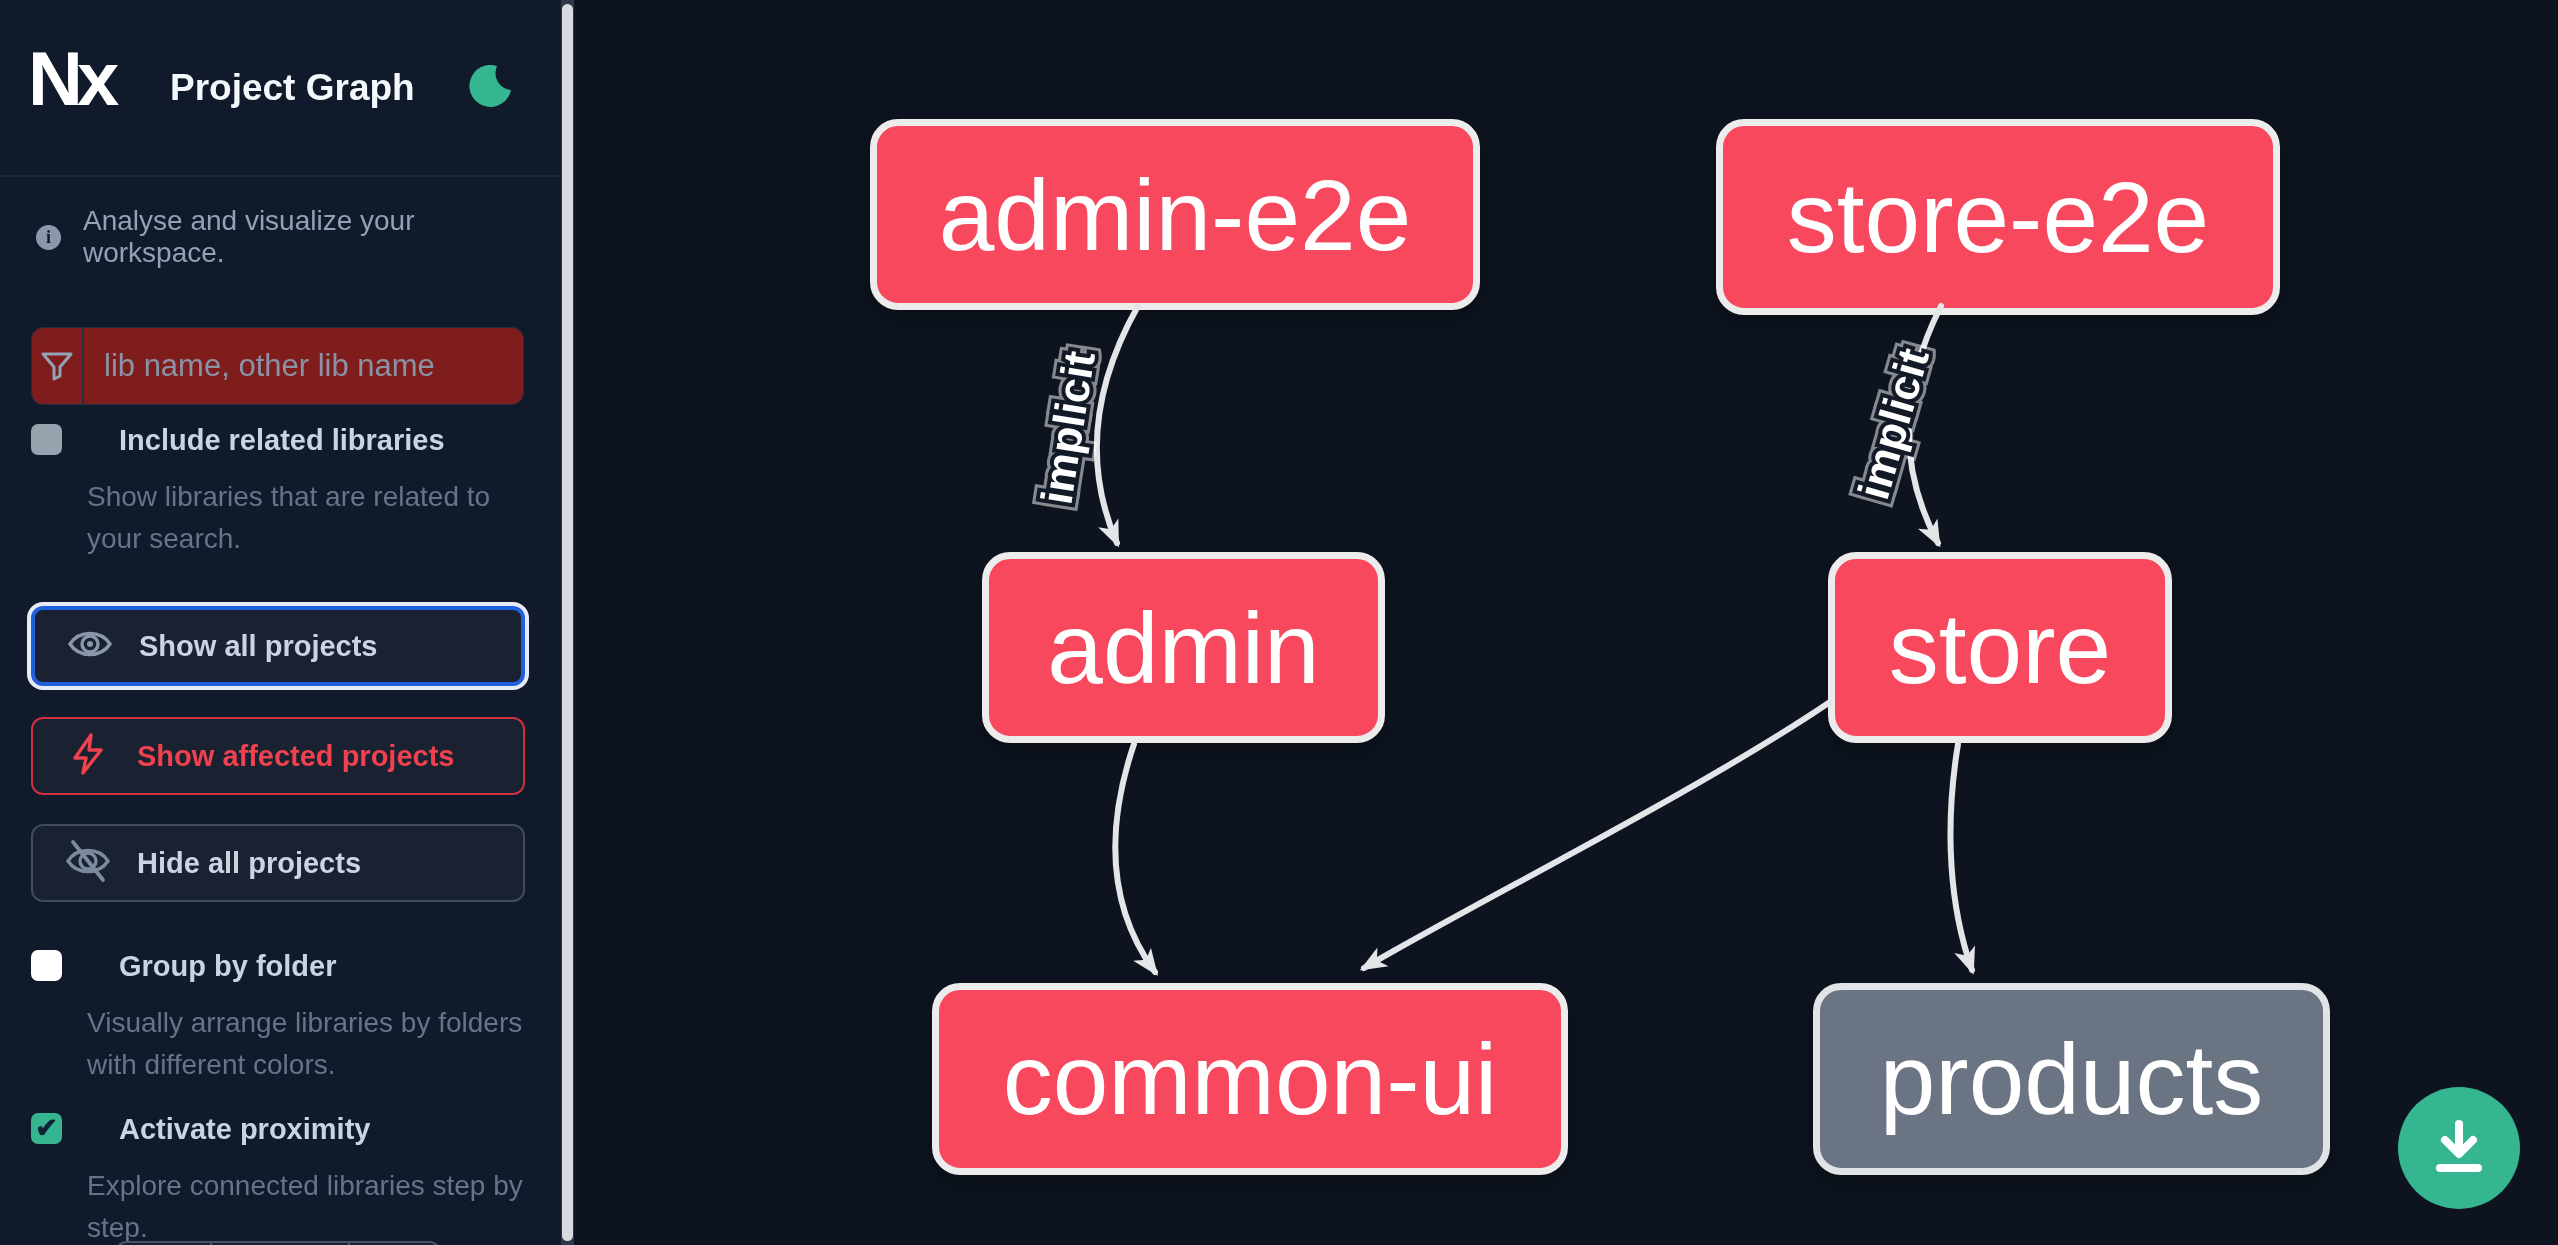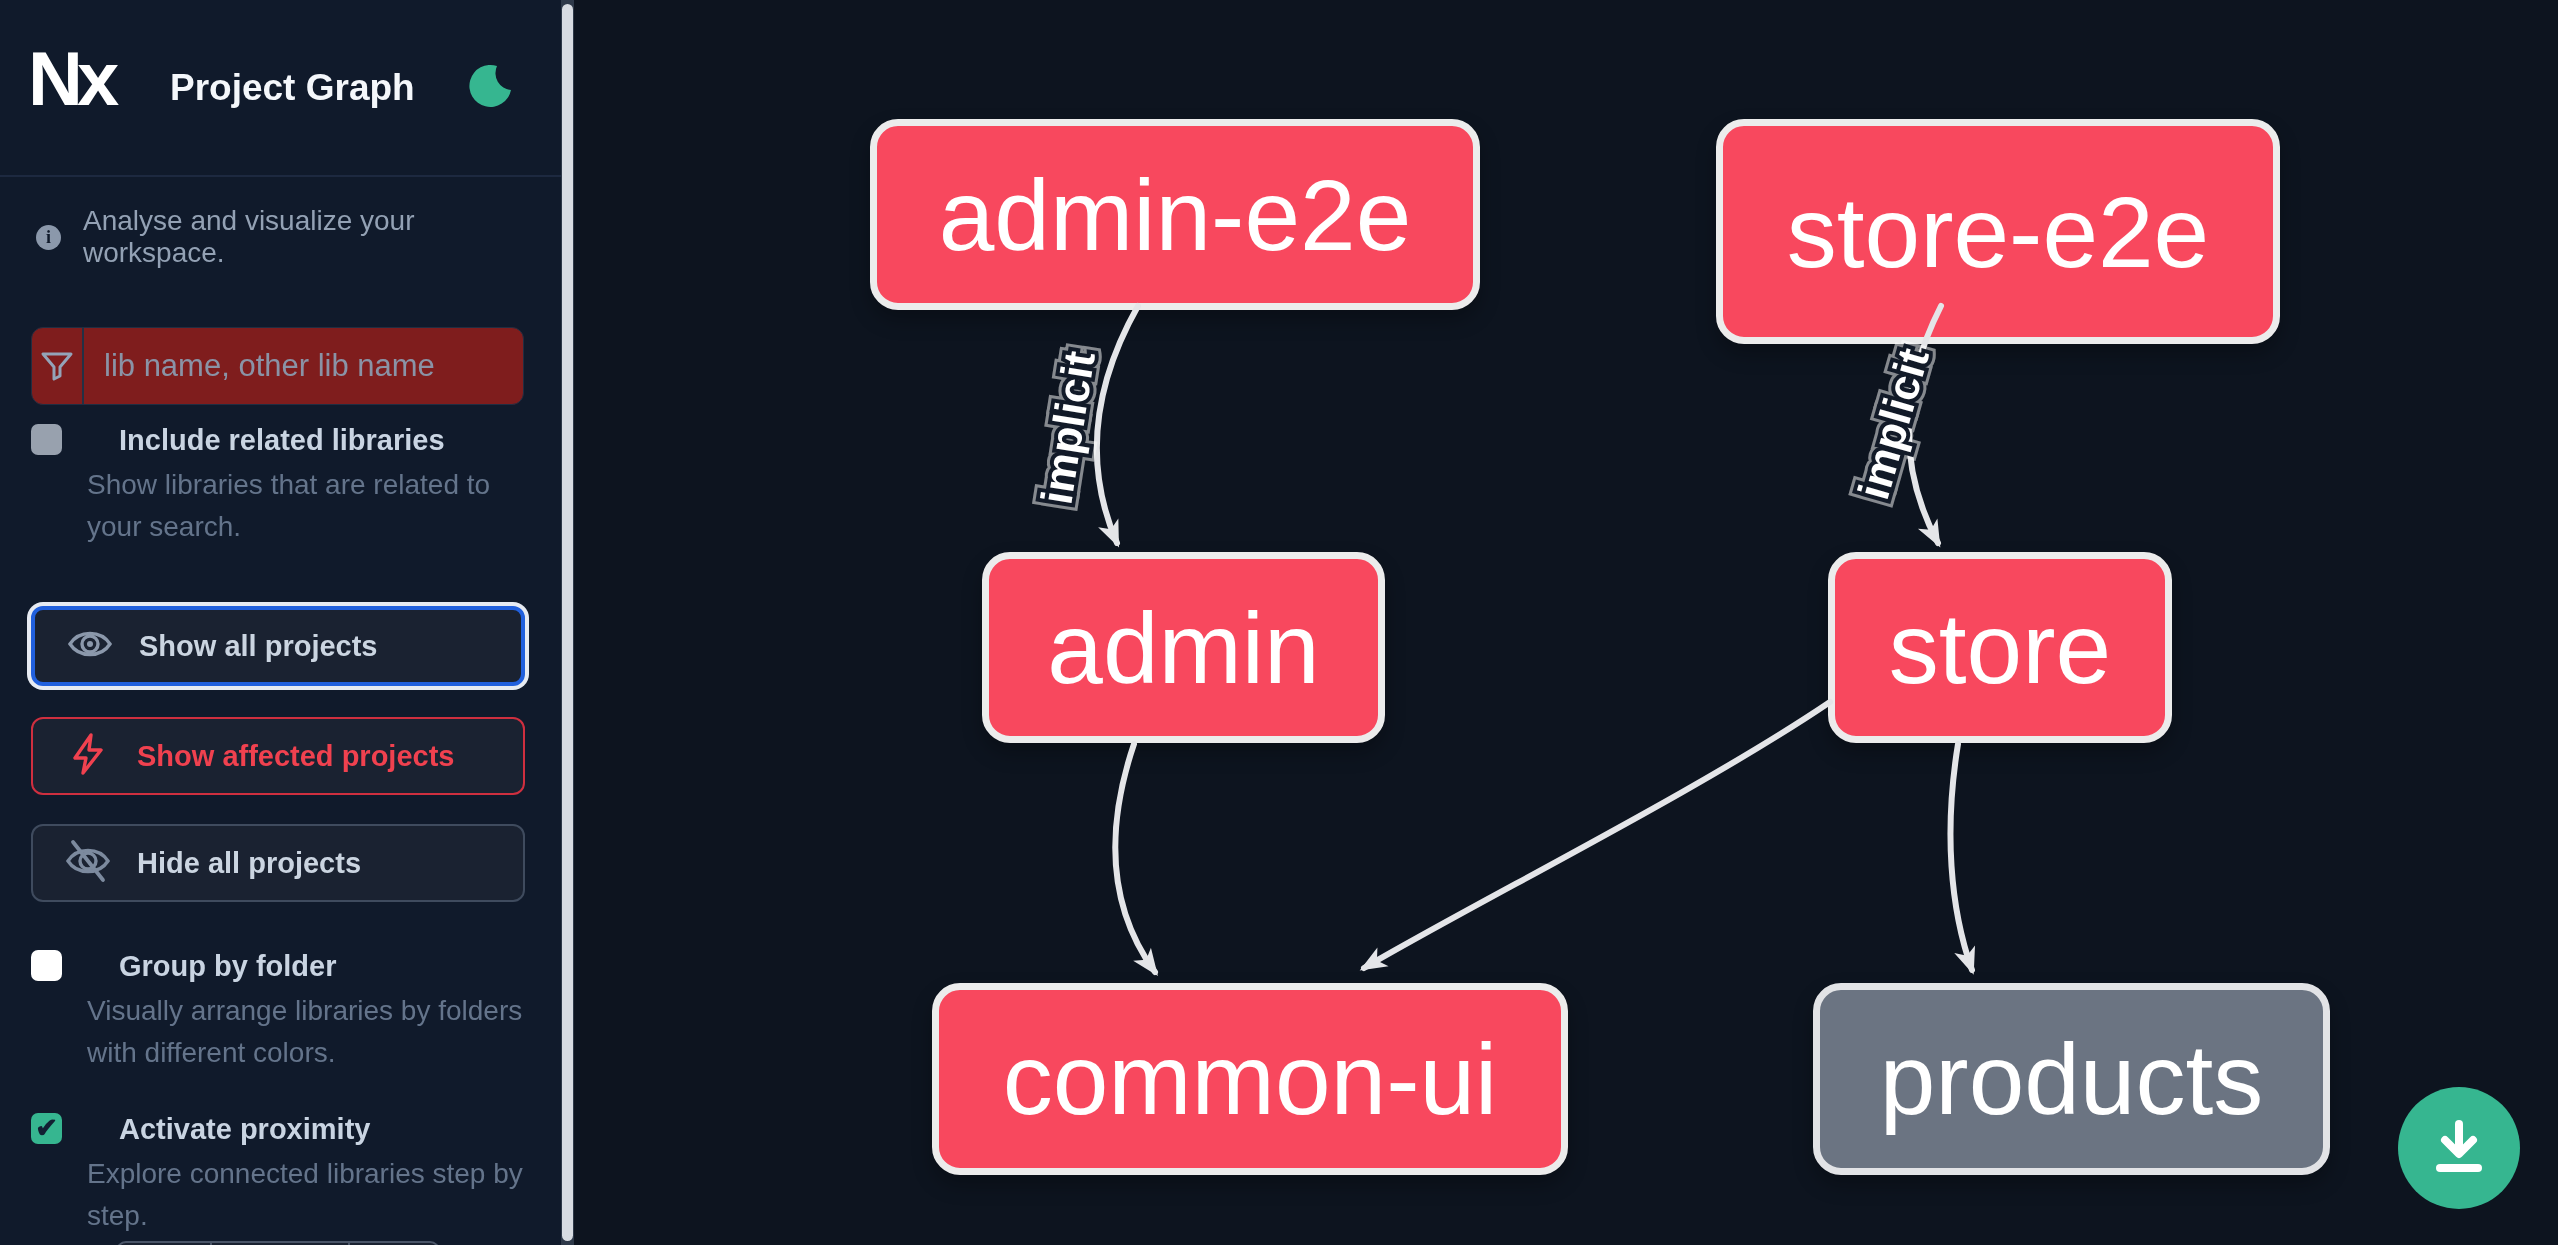--- a/index.html
+++ b/index.html
@@ -29,21 +29,21 @@
   .searchbox input::placeholder { color:#8a93a6; }
 
   .check-row { position:absolute; left:31px; width:500px; display:flex; align-items:flex-start; gap:25px; }
   .checkbox { width:31px; height:31px; border-radius:7px; flex:0 0 auto; margin-top:2px;
               display:flex; align-items:center; justify-content:center; cursor:pointer; }
   .checkbox.muted { background:#98a1ae; }
   .checkbox.white { background:#ffffff; }
   .checkbox.green { background:#36b690; color:#122033; font-size:27px; font-weight:700; line-height:1; }
   .check-texts { width:450px; }
   .check-label { color:#c9d4e2; font-size:29px; font-weight:600; line-height:36px;margin-left:32px; }
-  .check-desc  { color:#64748b; font-size:28px; line-height:42px; margin-top:6px; }
+  .check-desc  { color:#64748b; font-size:28px; line-height:42px; margin-top:18px; }
 
   .sb-btn { position:absolute; left:31px; width:494px; height:78px; background:#1a2231; border-radius:12px;
             display:flex; align-items:center; padding-left:32px; gap:26px; cursor:pointer; }
   .sb-btn .btn-label { font-size:29px; font-weight:600; color:#cbd5e1; }
   .btn-showall  { top:606px; height:80px; border:4px solid #2160dd; box-shadow:0 0 0 4px #e7ebf2; }
   .btn-affected { top:717px; border:2px solid #cf2f3f; }
   .btn-affected .btn-label { color:#f0414f; }
   .btn-hideall  { top:824px; border:2px solid #3f4b5e; }
 
   .stepper { position:absolute; left:116px; top:1241px; width:324px; height:40px; background:#1a2231;
@@ -170,21 +170,21 @@
 
   </aside>
 
   <div class="scroll-track">
     <div class="scroll-thumb"></div>
   </div>
 
   <div class="graph"></div>
 
   <div class="gnode" style="left:870px;  top:119px; width:610px; height:191px;">admin-e2e</div>
-  <div class="gnode" style="left:1716px; top:119px; width:564px; height:225px;">store-e2e</div>
+  <div class="gnode" style="left:1716px; top:119px; width:564px; height:196px;">store-e2e</div>
   <div class="gnode" style="left:982px;  top:552px; width:403px; height:191px;">admin</div>
   <div class="gnode" style="left:1828px; top:552px; width:344px; height:191px;">store</div>
   <div class="gnode" style="left:932px;  top:983px; width:636px; height:192px;">common-ui</div>
   <div class="gnode gray" style="left:1813px; top:983px; width:517px; height:192px;">products</div>
 
   <svg id="edges" width="2558" height="1245" viewBox="0 0 2558 1245">
     <defs>
       <marker id="arrowhead" markerWidth="32" markerHeight="28" refX="24" refY="13" orient="auto" markerUnits="userSpaceOnUse">
         <path d="M2 2 L29 13 L2 24 L9 13 Z" fill="#e4e5e8"></path>
       </marker>

